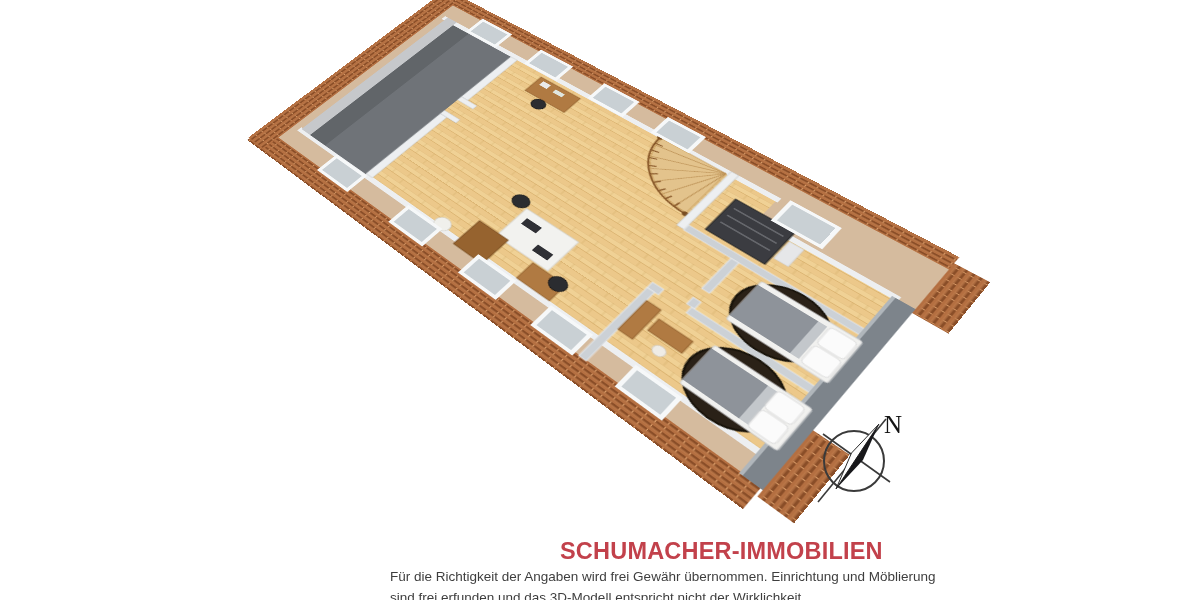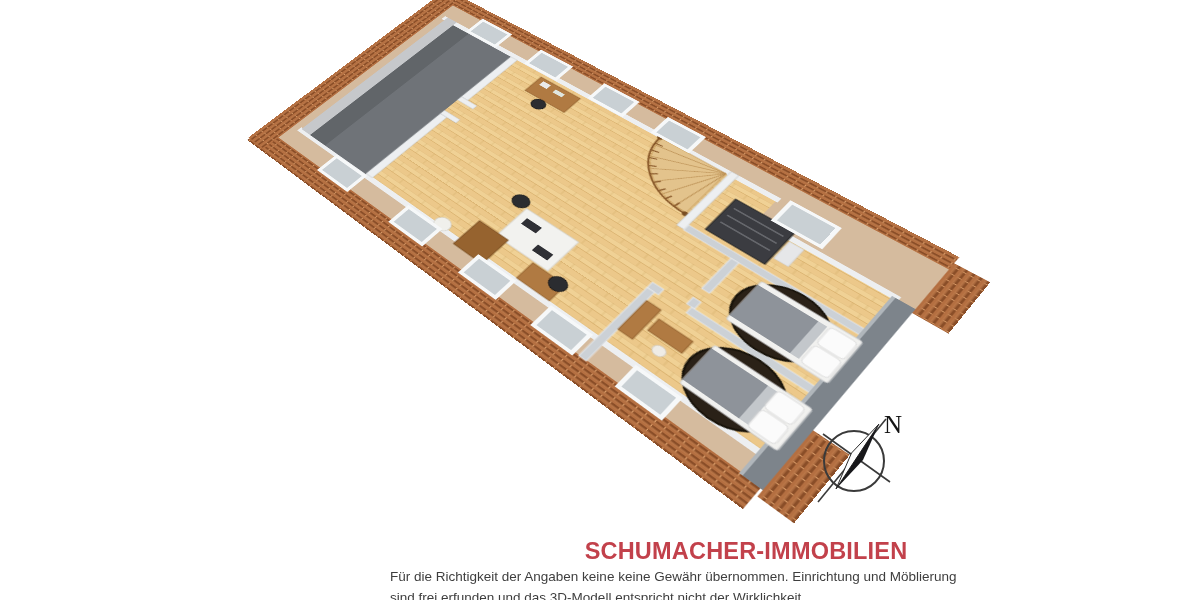--- a/index.html
+++ b/index.html
@@ -14,21 +14,21 @@
   .skylight{fill:#c9d0d4;stroke:#f6f8f9;stroke-width:4;}
   .wallw{fill:var(--wall-white);stroke:#c2c6ca;stroke-width:0.6;}
   .wallg{fill:var(--wall-gray);stroke:#eef0f2;stroke-width:0.7;}
   .bed{fill:#f1f1ef;stroke:#d2d3d5;stroke-width:1;}
   .blanket{fill:#8e939a;}
   .fold{fill:#c3c7cb;}
   .pillow{fill:#fbfbfb;stroke:#d9d9d9;stroke-width:0.8;}
   .rug{fill:var(--rug);stroke:#171209;stroke-width:2;}
   .wood{fill:var(--desk-wood);stroke:#8a5c28;stroke-width:0.7;}
   .chair{fill:#2b2c30;stroke:#161617;stroke-width:1;}
-  #brand-title{position:absolute;left:560px;top:538px;width:372px;text-align:center;
+  #brand-title{position:absolute;left:560px;top:538px;width:372px;text-align:left;
                font-size:23.5px;font-weight:bold;letter-spacing:0.2px;color:var(--brand);}
   #disclaimer{position:absolute;left:390px;top:566px;width:560px;font-size:13.5px;
               line-height:21px;color:#3e3e3e;white-space:nowrap;}
   #compass{position:absolute;left:800px;top:395px;}
   #compass text{font-family:"Liberation Serif",serif;font-size:25px;fill:#141414;}
 </style>
 </head>
 <body style="background: rgb(255, 255, 255);">
 
 <div class="canvas">
@@ -170,17 +170,17 @@
     <circle cx="854" cy="461" r="30" fill="none" stroke="#3a3a3a" stroke-width="2"></circle>
     <line x1="818" y1="502" x2="886" y2="419" stroke="#3a3a3a" stroke-width="1.6"></line>
     <line x1="823" y1="434" x2="890" y2="482" stroke="#3a3a3a" stroke-width="1.6"></line>
     <polygon points="879,424 851.5,453 836,489" fill="#fdfdfd" stroke="#2a2a2a" stroke-width="1"></polygon>
     <polygon points="879,424 863,460 836,489" fill="#17171a"></polygon>
     <text x="884" y="433">N</text>
   </svg>
 
   <div id="brand-title">SCHUMACHER-IMMOBILIEN</div>
   <div id="disclaimer">
-    <div>Für die Richtigkeit der Angaben keine keine Gewähr übernommen. Einrichtung und Möblierung</div>
+    <div>Für die Richtigkeit der Angaben wird frei Gewähr übernommen. Einrichtung und Möblierung</div>
     <div>sind frei erfunden und das 3D-Modell entspricht nicht der Wirklichkeit.</div>
   </div>
 
 </div>
 
 </body></html>

